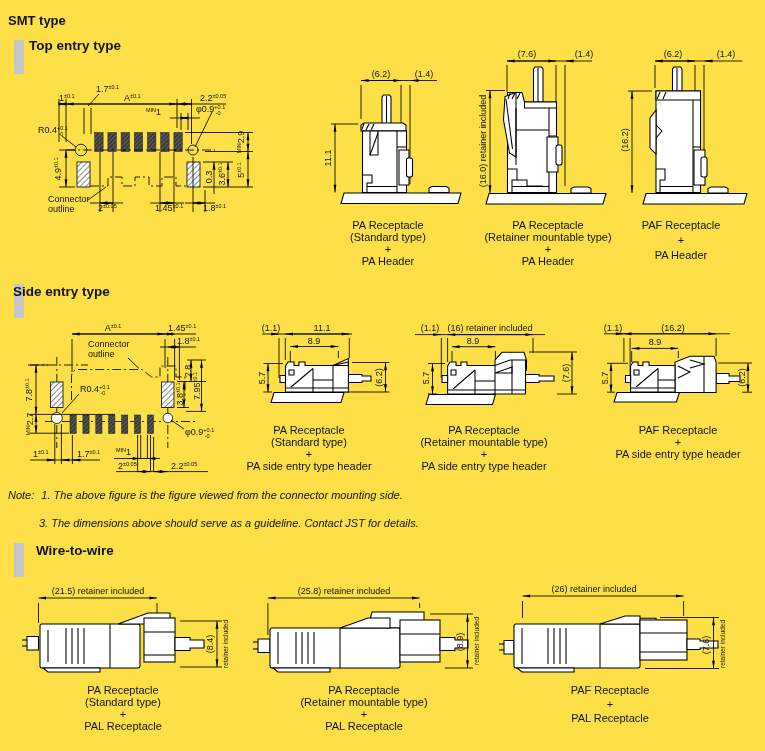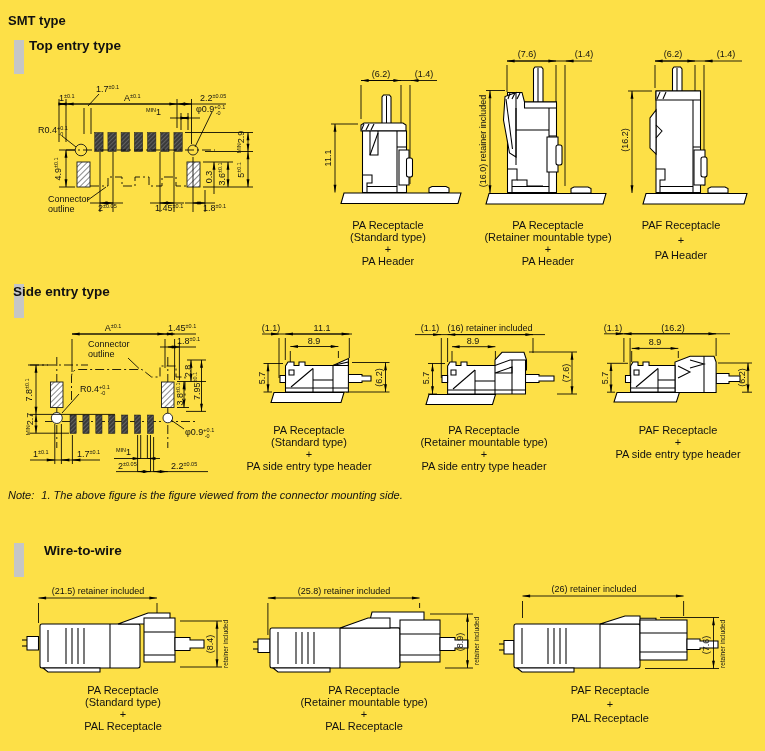--- a/index.html
+++ b/index.html
@@ -527,23 +527,26 @@
   <div class="caption" style="left:596px;top:424px;width:164px;">
     <div>PAF Receptacle</div>
     <div>+</div>
     <div>PA side entry type header</div>
   </div>
 
   <div class="notes" style="left:8px;top:489px;">
     <span>Note:</span>
     <span style="padding-left:4px">1. The above figure is the figure viewed from the connector mounting side.</span>
   </div>
+  <div class="notes" style="left:39px;top:517px;">
+    <span>3. The dimensions above should serve as a guideline. Contact JST for details.</span>
+  </div>
 
   <div class="sec-bar" style="left:14px;top:543px;"></div>
-  <div class="sec-head" style="left:44px;top:543px;">Wire-to-wire</div>
+  <div class="sec-head" style="left:36px;top:543px;">Wire-to-wire</div>
 
   <svg style="left:15px;top:580px;" width="225" height="100" viewBox="15 580 225 100">
     <line class="dim" x1="38.5" y1="603" x2="38.5" y2="623"></line>
     <line class="dim" x1="157" y1="603" x2="157" y2="613"></line>
     <line class="dim" x1="38.5" y1="598" x2="157" y2="598" marker-start="url(#ar)" marker-end="url(#ar)"></line>
     <text class="dimtxt" x="98" y="594" text-anchor="middle">(21.5) retainer included</text>
 
     <path class="lnw" d="M38.5,636.5 L27,636.5 L27,650 L38.5,650 Z"></path>
     <line class="ln" x1="27" y1="640" x2="22" y2="640"></line>
     <line class="ln" x1="27" y1="646" x2="22" y2="646"></line>

